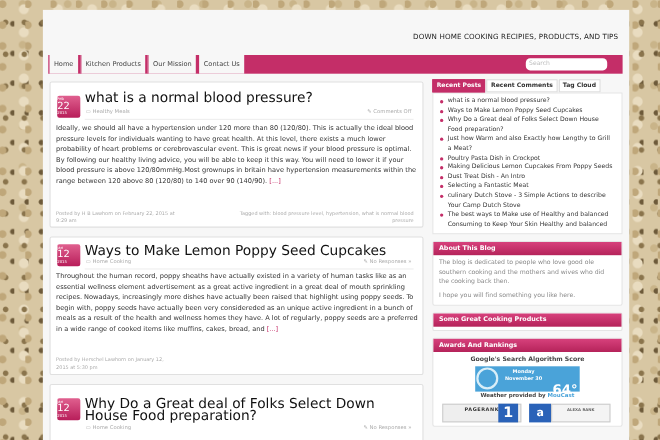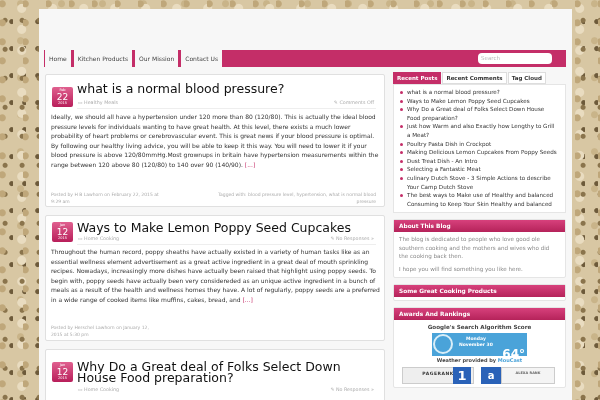--- a/index.html
+++ b/index.html
@@ -35,21 +35,21 @@
     position: absolute; right: 14px; top: 3px; width: 74px; height: 11px;
     background: #fff; border-radius: 4px; font-size: 5.5px; color: #bbb; line-height: 11px; padding-left: 3px;
   }
   .post {
     position: absolute; left: 6px; width: 340px; background: #fff;
     border: 1px solid #e0e0e0; border-radius: 2px;
   }
   .datebox {
     position: absolute; left: 6px; top: 12px; width: 21px; height: 20px;
     background: linear-gradient(#e0608f, #b81e5a); border-radius: 2px; color: #fff;
-    text-align: center; line-height: 1;
+    line-height: 1;
   }
   .datebox .m { font-size: 3.5px; display: block; margin-top: 2px; }
   .datebox .d { font-size: 9px; display: block; }
   .datebox .y { font-size: 3.5px; display: block; }
   .post-title { position: absolute; left: 31px; top: 8px; font-size: 12.5px; color: #111; width: 300px; line-height: 11px; }
   .post-meta { position: absolute; left: 32px; font-size: 4.8px; color: #aaa; }
   .post-comments { position: absolute; right: 10px; font-size: 4.8px; color: #aaa; }
   .meta-line { position: absolute; left: 31px; right: 8px; height: 1px; background: #eee; }
   .post-body { position: absolute; left: 5px; width: 330px; font-size: 6px; line-height: 9.6px; color: #333; }
   .more { color: #c42e68; }
@@ -76,20 +76,21 @@
   .pr { position: absolute; left: 3px; top: 0; width: 72px; height: 17px; border: 1px solid #ccc; background: #eee; font-size: 4.5px; color: #333; font-weight: bold; padding: 2px 3px; letter-spacing: 0.5px; }
   .pr-num { position: absolute; left: 54px; top: 0; width: 18px; height: 17px; background: #2a62b8; color: #fff; font-size: 13px; font-weight: bold; text-align: center; line-height: 17px; }
   .alexa-a { position: absolute; left: 82px; top: 0; width: 20px; height: 17px; background: #2a62b8; color: #fff; font-size: 10px; text-align: center; line-height: 17px; }
   .alexa { position: absolute; left: 102px; top: 0; width: 54px; height: 17px; border: 1px solid #ccc; background: #f4f4f4; text-align: center; font-size: 3.5px; color: #666; padding-top: 1px; }
   .alexa b { display: block; font-family: Liberation Mono, monospace; font-size: 6.5px; color: #222; margin-top: 48px; }
 </style>
 </head>
 <body>
 
 <div class="wrap">
+  <div class="tagline">DOWN HOME COOKING RECIPIES, PRODUCTS, AND TIPS</div>
 
   <div class="navbar">
     <div class="nav-item">Home</div>
     <div class="nav-item">Kitchen Products</div>
     <div class="nav-item">Our Mission</div>
     <div class="nav-item">Contact Us</div>
     <div class="search">Search</div>
   </div>
 
   <div class="post" style="top:65px;height:133px;">

